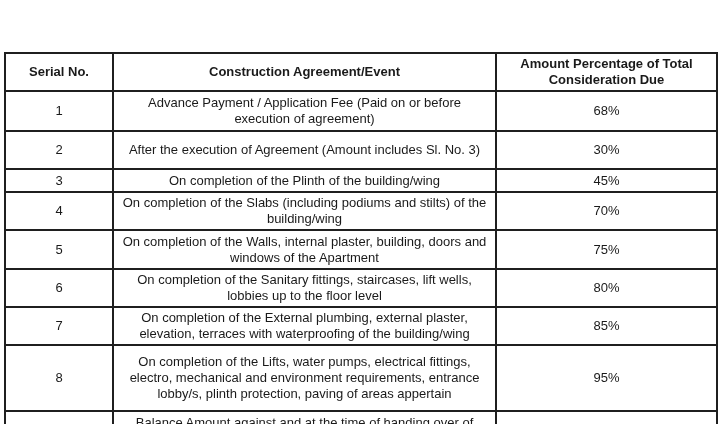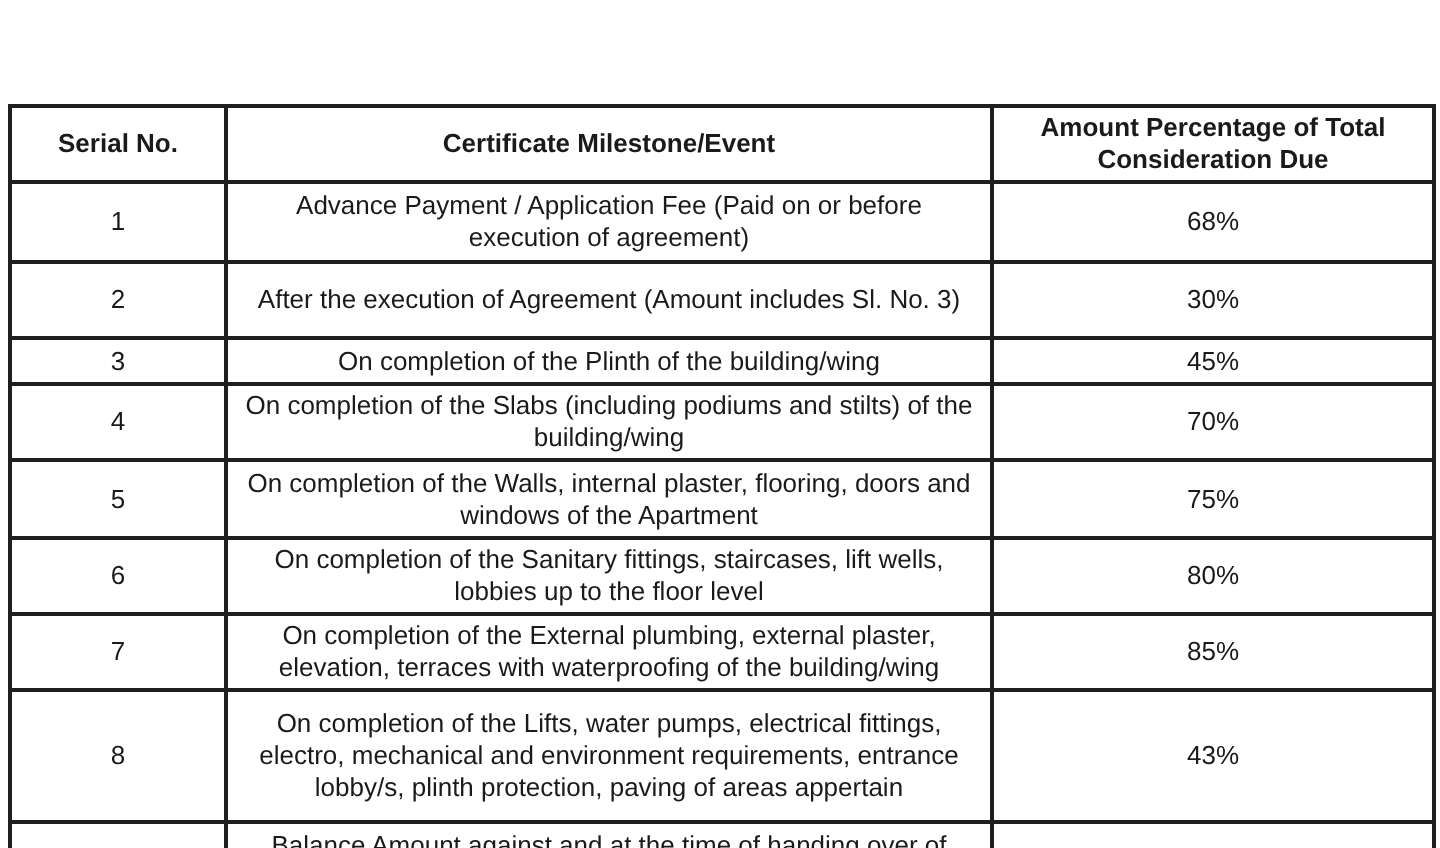--- a/index.html
+++ b/index.html
@@ -60,21 +60,21 @@
 <div class="page">
   <table class="milestone-table">
     <colgroup>
       <col class="c-serial">
       <col class="c-milestone">
       <col class="c-percentage">
     </colgroup>
     <thead>
       <tr class="h-header">
         <th>Serial No.</th>
-        <th>Certificate Milestone/Event</th>
+        <th>Construction Agreement/Event</th>
         <th>Amount Percentage of Total Consideration Due</th>
       </tr>
     </thead>
     <tbody>
       <tr class="h-r1">
         <td>1</td>
         <td>Advance Payment / Application Fee (Paid on or before execution of agreement)</td>
         <td>68%</td>
       </tr>
       <tr class="h-r2">
@@ -87,37 +87,37 @@
         <td>On completion of the Plinth of the building/wing</td>
         <td>45%</td>
       </tr>
       <tr class="h-r4">
         <td>4</td>
         <td>On completion of the Slabs (including podiums and stilts) of the building/wing</td>
         <td>70%</td>
       </tr>
       <tr class="h-r5">
         <td>5</td>
-        <td>On completion of the Walls, internal plaster, flooring, doors and windows of the Apartment</td>
+        <td>On completion of the Walls, internal plaster, building, doors and windows of the Apartment</td>
         <td>75%</td>
       </tr>
       <tr class="h-r6">
         <td>6</td>
         <td>On completion of the Sanitary fittings, staircases, lift wells, lobbies up to the floor level</td>
         <td>80%</td>
       </tr>
       <tr class="h-r7">
         <td>7</td>
         <td>On completion of the External plumbing, external plaster, elevation, terraces with waterproofing of the building/wing</td>
         <td>85%</td>
       </tr>
       <tr class="h-r8">
         <td>8</td>
         <td>On completion of the Lifts, water pumps, electrical fittings, electro, mechanical and environment requirements, entrance lobby/s, plinth protection, paving of areas appertain</td>
-        <td>43%</td>
+        <td>95%</td>
       </tr>
       <tr class="h-r9">
         <td>9</td>
         <td>Balance Amount against and at the time of handing over of possession (on or after receipt of Occupancy/Completion Certificate)</td>
         <td>100% (The final 5%)</td>
       </tr>
     </tbody>
   </table>
 </div>
 

